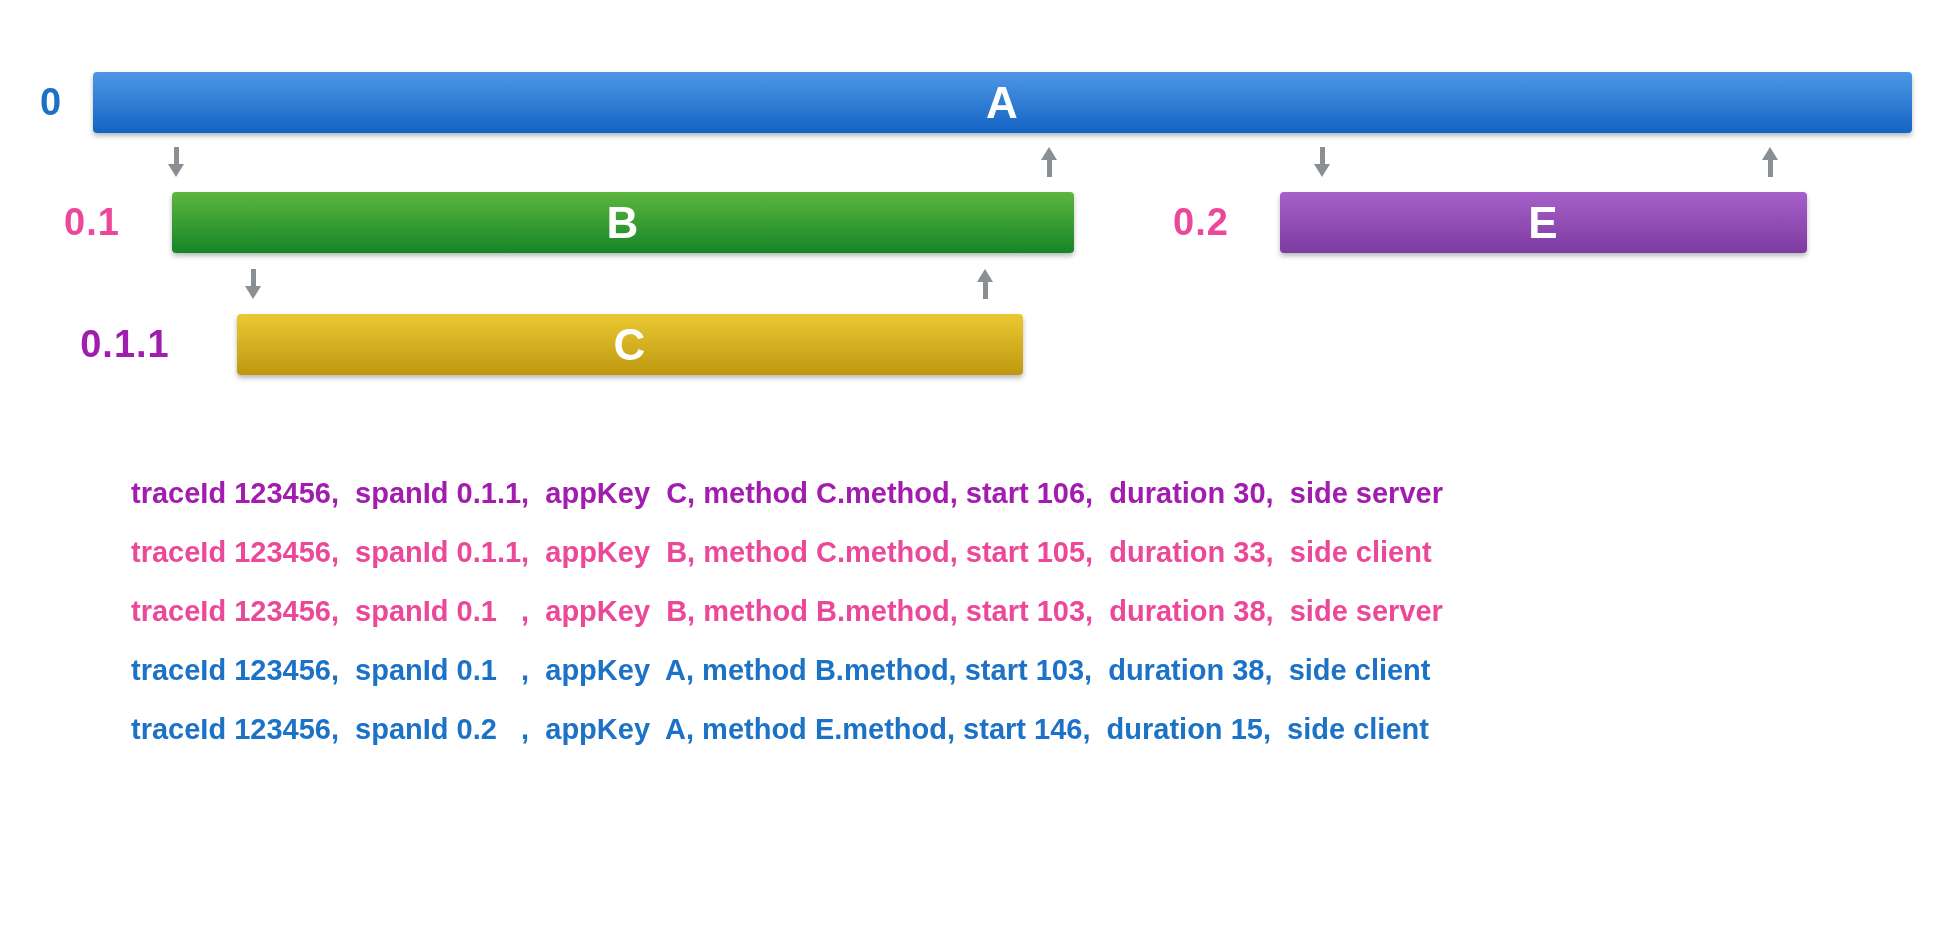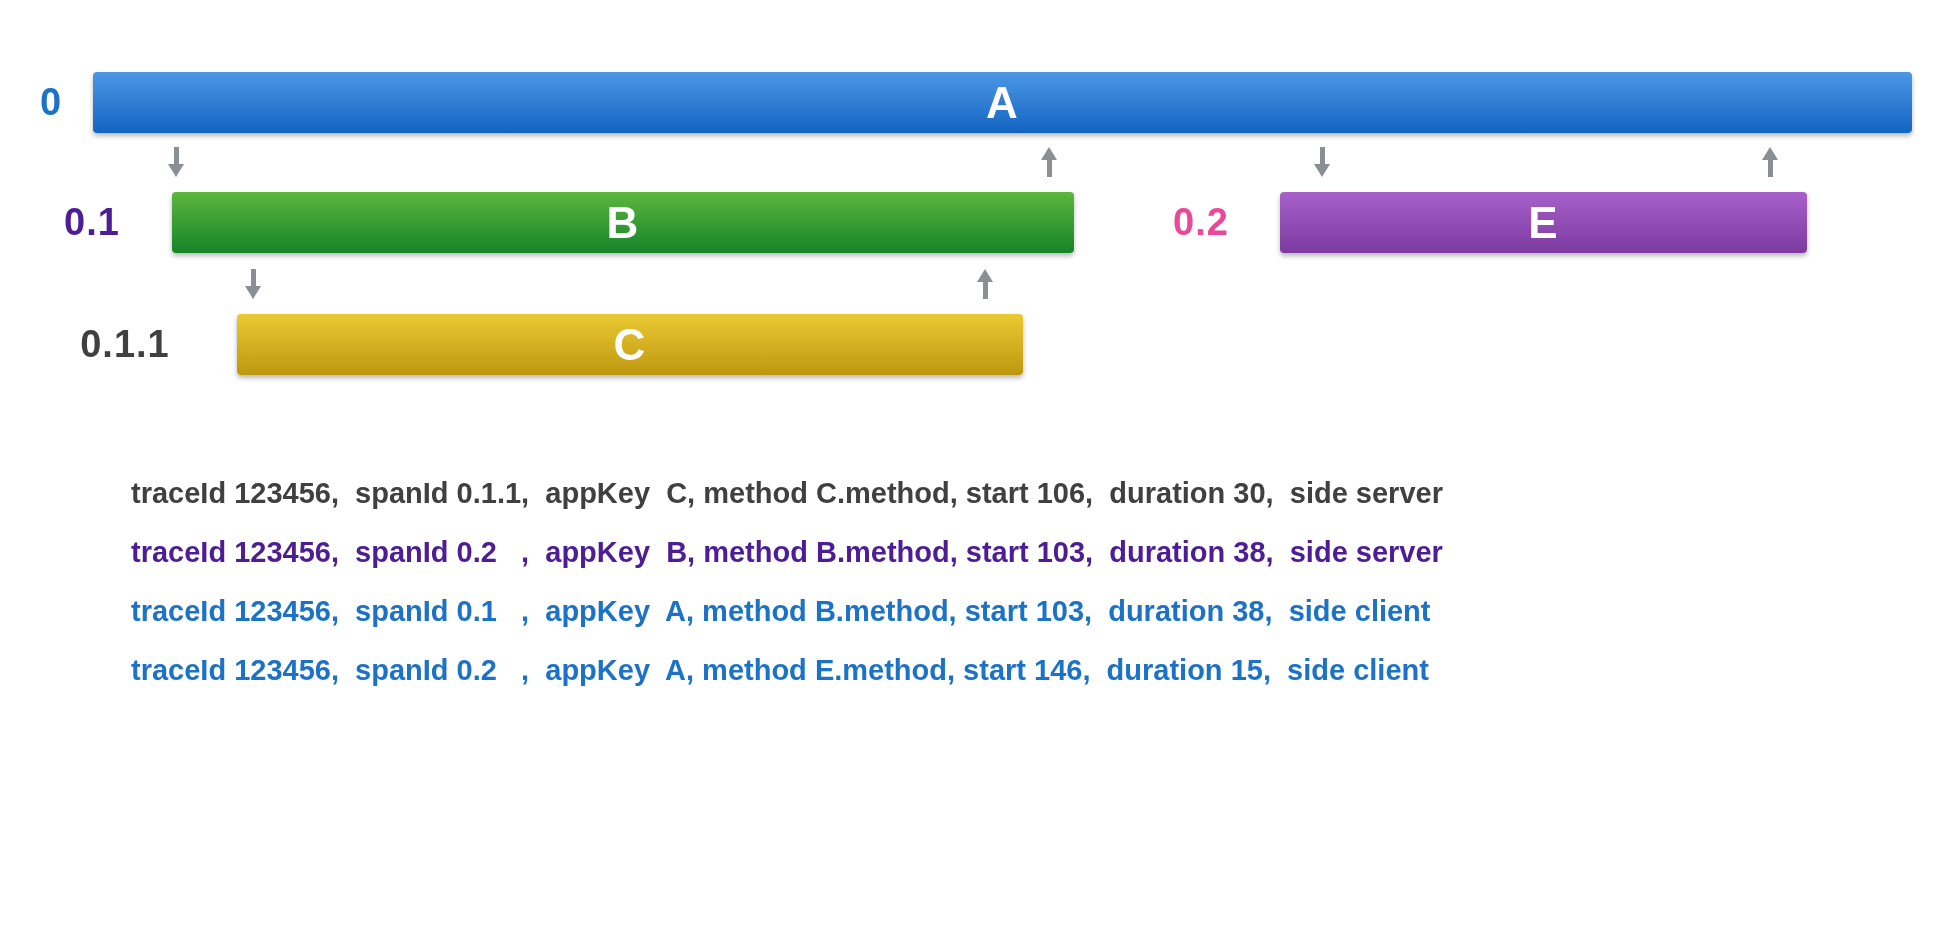--- a/index.html
+++ b/index.html
@@ -42,22 +42,22 @@
     position: absolute;
     height: 61px;
     line-height: 61px;
     text-align: center;
     font-size: 38px;
     font-weight: bold;
     letter-spacing: 1px;
     white-space: nowrap;
   }
   .c-blue   { color: #1c72c6; }
-  .c-green  { color: #4c1d95; }
-  .c-gold   { color: #404040; }
+  .c-green  { color: #ec4899; }
+  .c-gold   { color: #a21caf; }
   .c-purple { color: #ec4899; }
 
   
   .arrow {
     position: absolute;
     width: 16px;
     height: 30px;
     display: flex;
     flex-direction: column;
     align-items: center;
@@ -141,18 +141,19 @@
     <div class="stem"></div>
   </div>
 
   <div class="row-label c-gold" style="left:62px; top:314px; width:126px;">0.1.1</div>
   <div class="bar bar-gold" style="left:237px; top:314px; width:786px;">
     <span class="bar-label">C</span>
   </div>
 
   <div class="trace-log">
     <span class="log-line c-gold">traceId 123456,  spanId 0.1.1,  appKey  C, method C.method, start 106,  duration 30,  side server</span>
-    <span class="log-line c-green">traceId 123456,  spanId 0.2   ,  appKey  B, method B.method, start 103,  duration 38,  side server</span>
+    <span class="log-line c-green">traceId 123456,  spanId 0.1.1,  appKey  B, method C.method, start 105,  duration 33,  side client</span>
+    <span class="log-line c-green">traceId 123456,  spanId 0.1   ,  appKey  B, method B.method, start 103,  duration 38,  side server</span>
     <span class="log-line c-blue">traceId 123456,  spanId 0.1   ,  appKey  A, method B.method, start 103,  duration 38,  side client</span>
     <span class="log-line c-blue">traceId 123456,  spanId 0.2   ,  appKey  A, method E.method, start 146,  duration 15,  side client</span>
   </div>
 
 </div>
 
 </body></html>

